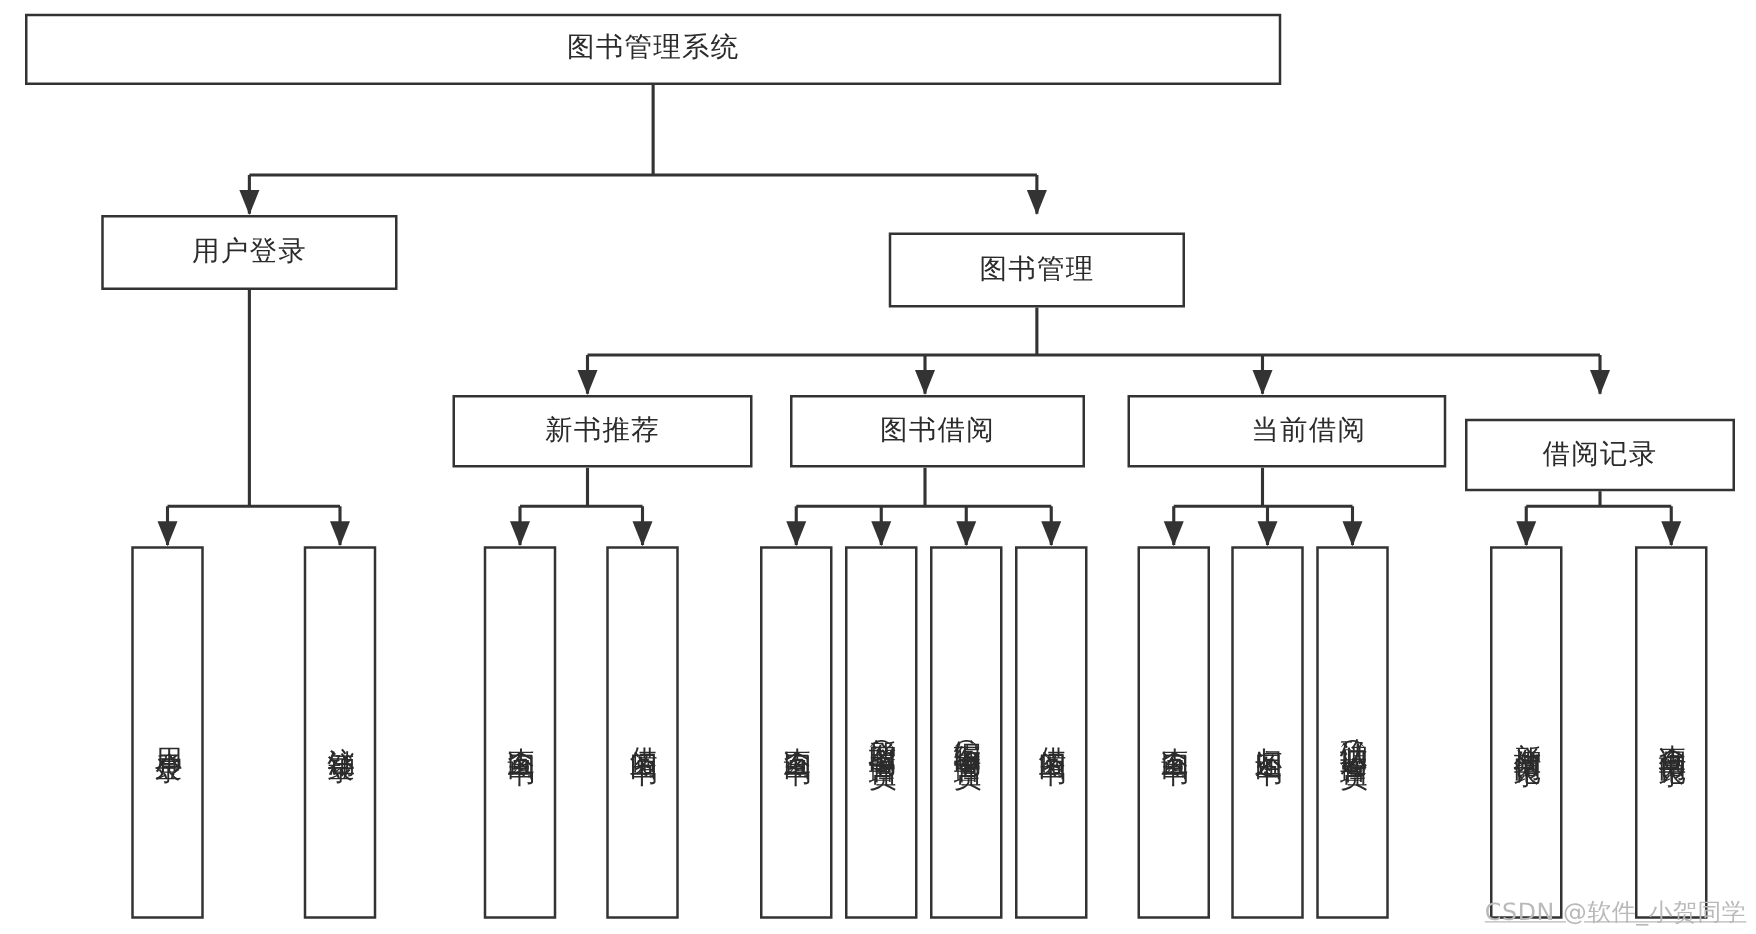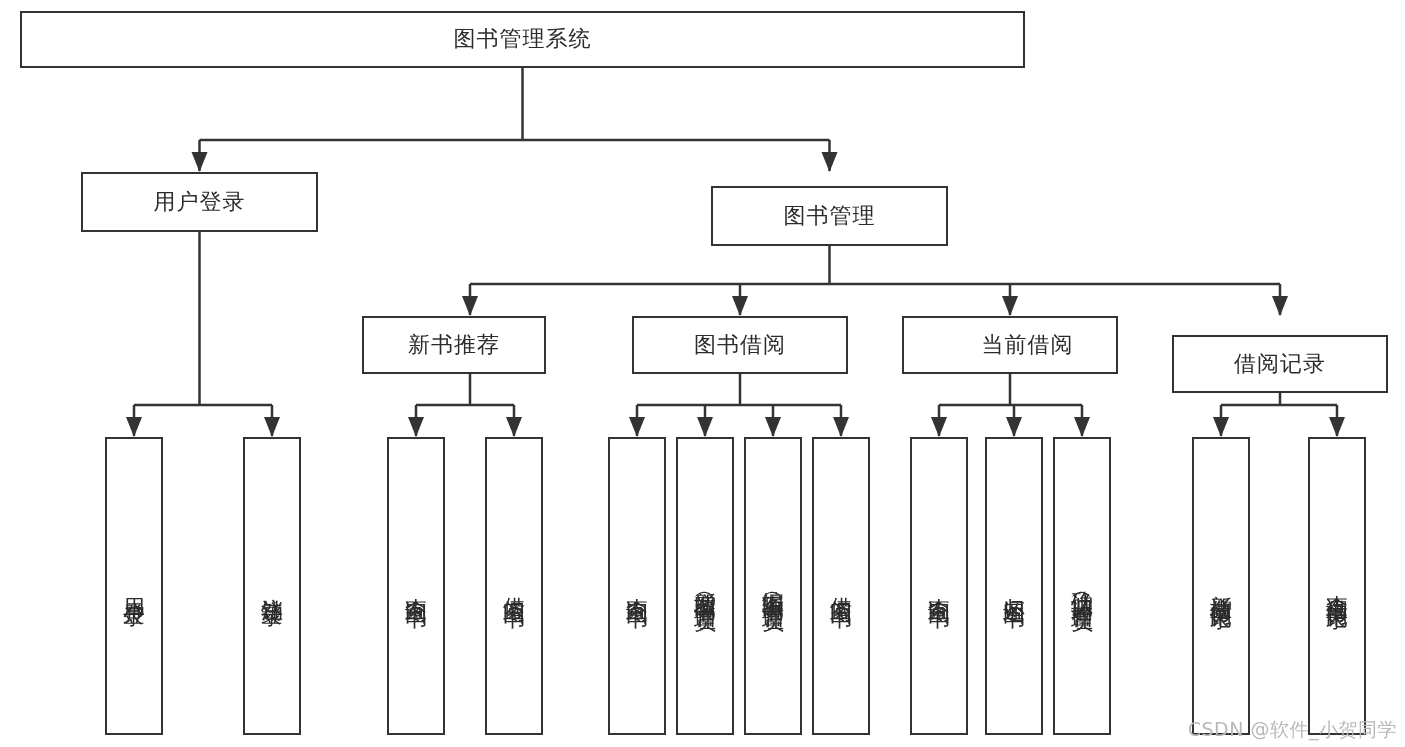--- a/index.html
+++ b/index.html
@@ -54,20 +54,21 @@
   }
   .watermark {
     position: absolute;
     right: 8px;
     bottom: 4px;
     font-size: 19px;
     color: #b9b9b9;
     letter-spacing: 0.5px;
     white-space: nowrap;
     pointer-events: none;
+    text-decoration: underline;
   }
 </style>
 </head>
 <body>
 
 <div id="canvas">
   <svg id="edges" viewBox="0 0 1405 747" xmlns="http://www.w3.org/2000/svg">
       <line x1="522.5" y1="68" x2="522.5" y2="140" stroke="#333333" stroke-width="2.5"></line>
       <line x1="199.5" y1="140" x2="829.5" y2="140" stroke="#333333" stroke-width="2.5"></line>
       <line x1="199.5" y1="140" x2="199.5" y2="171" stroke="#333333" stroke-width="2.5"></line>
@@ -124,27 +125,27 @@
   <div id="nodes">
       <div class="node horizontal" style="left: 20px; top: 11px; width: 1005px; height: 57px;">
         <span class="node-label">图书管理系统</span>
       </div>
       <div class="node horizontal" style="left: 81px; top: 172px; width: 237px; height: 60px;">
         <span class="node-label">用户登录</span>
       </div>
       <div class="node horizontal" style="left: 711px; top: 172px; width: 237px; height: 60px; margin-top: 14px;">
         <span class="node-label">图书管理</span>
       </div>
-      <div class="node horizontal" style="left: 362px; top: 316px; width: 184px; height: 58px;">
+      <div class="node horizontal" style="left: 362px; top: 316px; width: 240px; height: 58px;">
         <span class="node-label">新书推荐</span>
       </div>
-      <div class="node horizontal" style="left: 632px; top: 316px; width: 216px; height: 58px;">
+      <div class="node horizontal" style="left: 632px; top: 316px; width: 236px; height: 58px;">
         <span class="node-label">图书借阅</span>
       </div>
-      <div class="node horizontal" style="left: 902px; top: 316px; width: 216px; height: 58px; padding-left: 35px;">
+      <div class="node horizontal" style="left: 902px; top: 316px; width: 255px; height: 58px; padding-left: 35px;">
         <span class="node-label">当前借阅</span>
       </div>
       <div class="node horizontal" style="left: 1172px; top: 316px; width: 216px; height: 58px; margin-top: 19px;">
         <span class="node-label">借阅记录</span>
       </div>
       <div class="node vertical" style="left: 105px; top: 437px; width: 58px; height: 298px;">
         <span class="node-label">用户登录</span>
       </div>
       <div class="node vertical" style="left: 243px; top: 437px; width: 58px; height: 298px;">
         <span class="node-label">注销登录</span>

